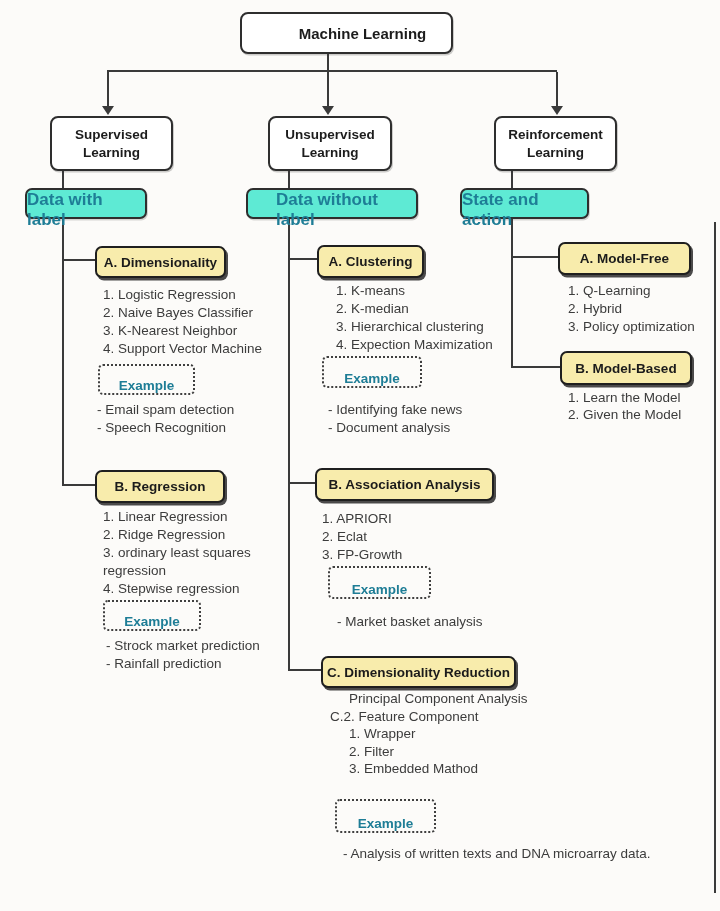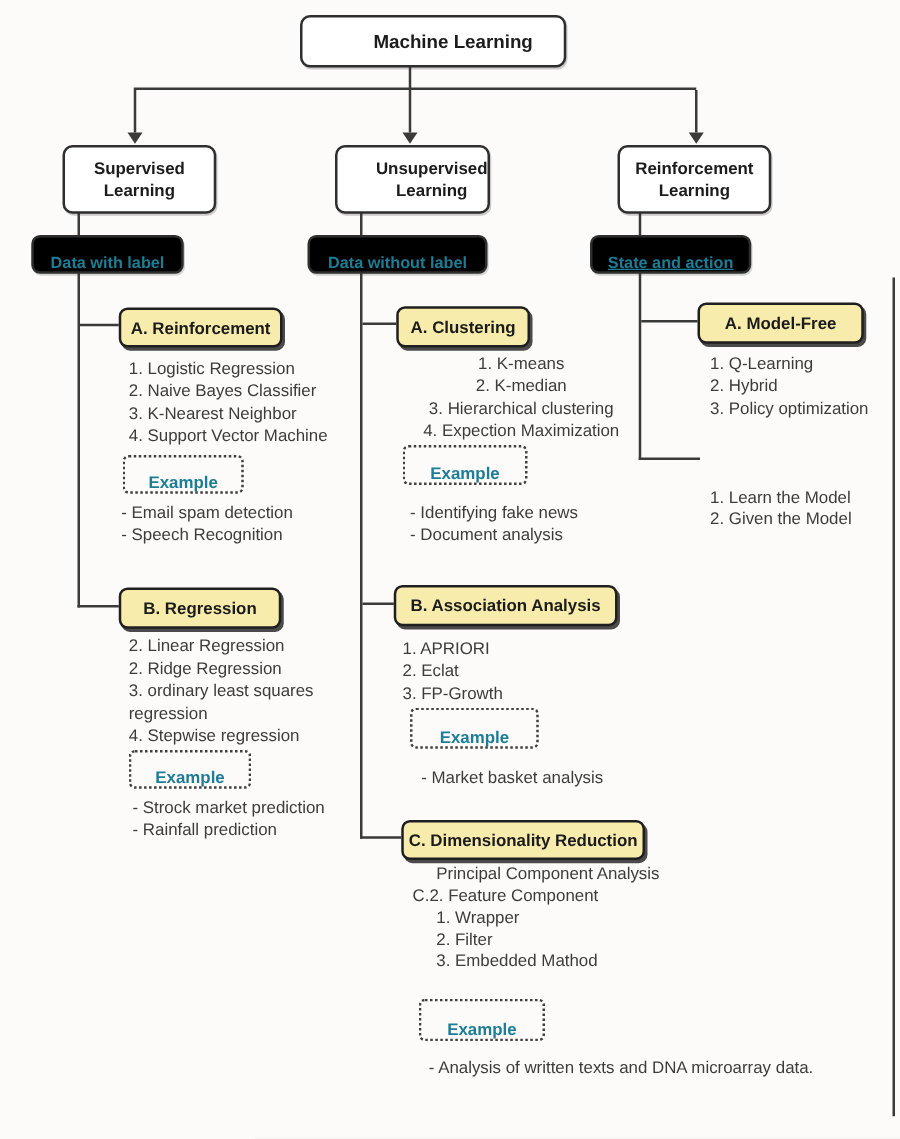--- a/index.html
+++ b/index.html
@@ -18,23 +18,23 @@
   .node{
     position:absolute;display:flex;align-items:center;justify-content:center;
     text-align:center;background:#ffffff;
     border:2px solid #2e2e2e;border-radius:8px;
     font-weight:bold;color:#1c1c1c;
     box-shadow:1px 1.5px 0 rgba(60,60,60,.25);
   }
   .root{font-size:15px;}
   .branch{font-size:13.5px;line-height:1.32;white-space:pre-line;}
   .tag{
-    position:absolute;display:flex;align-items:flex-end;justify-content:center;
-    background:#000000;border:2px solid #2e2e2e;border-radius:7px;
-    font-weight:bold;font-size:13px;color:var(--teal,#1e7d96);
+    position:absolute;display:flex;align-items:flex-start;justify-content:center;
+    background:#5eead4;border:2px solid #2e2e2e;border-radius:7px;
+    font-weight:bold;font-size:17px;color:var(--teal,#1e7d96);
     box-shadow:1px 1.5px 0 rgba(60,60,60,.2);
   }
   .yellow{
     position:absolute;display:flex;align-items:center;justify-content:center;
     background:var(--heading-bg,#f8ecac);
     border:2px solid #1f1f1f;border-radius:7px;
     font-weight:bold;font-size:13.5px;color:#1b1b1b;
     box-shadow:2px 2.5px 0 rgba(30,30,30,.8);
   }
   .example{
@@ -79,77 +79,77 @@
   <div class="line" style="left:714px;top:222px;width:2px;height:671px;"></div>
 
   <div class="node root" style="left:240px;top:12px;width:177px;height:38px;padding-left:32px;">
     <span>Machine Learning</span>
   </div>
 
   <div class="node branch" style="left:50px;top:116px;width:119px;height:51px;">
     <span>Supervised
 Learning</span>
   </div>
-  <div class="node branch" style="left:268px;top:116px;width:120px;height:51px;justify-content:flex-end;">
+  <div class="node branch" style="left:268px;top:116px;width:120px;height:51px;">
     <span>Unsupervised
 Learning</span>
   </div>
   <div class="node branch" style="left:494px;top:116px;width:119px;height:51px;">
     <span>Reinforcement
 Learning</span>
   </div>
 
   <div class="tag" style="left:25px;top:188px;width:118px;height:27px;">
     <span>Data with label</span>
   </div>
-  <div class="tag" style="left:246px;top:188px;width:140px;height:27px;">
+  <div class="tag" style="left:246px;top:188px;width:140px;height:27px;padding-left:28px;">
     <span>Data without label</span>
   </div>
-  <div class="tag" style="left:472px;top:188px;width:125px;height:27px;text-decoration:underline;">
+  <div class="tag" style="left:460px;top:188px;width:125px;height:27px;">
     <span>State and action</span>
   </div>
 
   <div class="yellow" style="left:95px;top:246px;width:127px;height:28px;">
-    <span>A. Reinforcement</span>
+    <span>A. Dimensionality</span>
   </div>
   <div class="list" style="left:103px;top:286px;width:172px;">
     <div>1. Logistic Regression</div>
     <div>2. Naive Bayes Classifier</div>
     <div>3. K-Nearest Neighbor</div>
     <div>4. Support Vector Machine</div>
   </div>
   <div class="example" style="left:98px;top:364px;width:93px;height:27px;">
     <span>Example</span>
   </div>
   <div class="list" style="left:97px;top:401px;">
     <div>- Email spam detection</div>
     <div>- Speech Recognition</div>
   </div>
 
   <div class="yellow" style="left:95px;top:470px;width:126px;height:29px;">
     <span>B. Regression</span>
   </div>
   <div class="list" style="left:103px;top:508px;width:160px;">
-    <div>2. Linear Regression</div>
+    <div>1. Linear Regression</div>
     <div>2. Ridge Regression</div>
     <div>3. ordinary least squares regression</div>
     <div>4. Stepwise regression</div>
   </div>
   <div class="example" style="left:103px;top:600px;width:94px;height:27px;">
     <span>Example</span>
   </div>
   <div class="list" style="left:106px;top:637px;">
     <div>- Strock market prediction</div>
     <div>- Rainfall prediction</div>
   </div>
 
   <div class="yellow" style="left:317px;top:245px;width:103px;height:29px;">
     <span>A. Clustering</span>
   </div>
-  <div class="list" style="left:322px;top:282px;width:190px;text-align:center;">
+  <div class="list" style="left:336px;top:282px;width:190px;">
     <div>1. K-means</div>
     <div>2. K-median</div>
     <div>3. Hierarchical clustering</div>
     <div>4. Expection Maximization</div>
   </div>
   <div class="example" style="left:322px;top:356px;width:96px;height:28px;">
     <span>Example</span>
   </div>
   <div class="list" style="left:328px;top:401px;">
     <div>- Identifying fake news</div>
@@ -190,18 +190,21 @@
 
   <div class="yellow" style="left:558px;top:242px;width:129px;height:29px;">
     <span>A. Model-Free</span>
   </div>
   <div class="list" style="left:568px;top:282px;">
     <div>1. Q-Learning</div>
     <div>2. Hybrid</div>
     <div>3. Policy optimization</div>
   </div>
 
+  <div class="yellow" style="left:560px;top:351px;width:128px;height:30px;">
+    <span>B. Model-Based</span>
+  </div>
   <div class="list" style="left:568px;top:389px;line-height:17px;">
     <div>1. Learn the Model</div>
     <div>2. Given the Model</div>
   </div>
 
 </div>
 
 </body></html>

